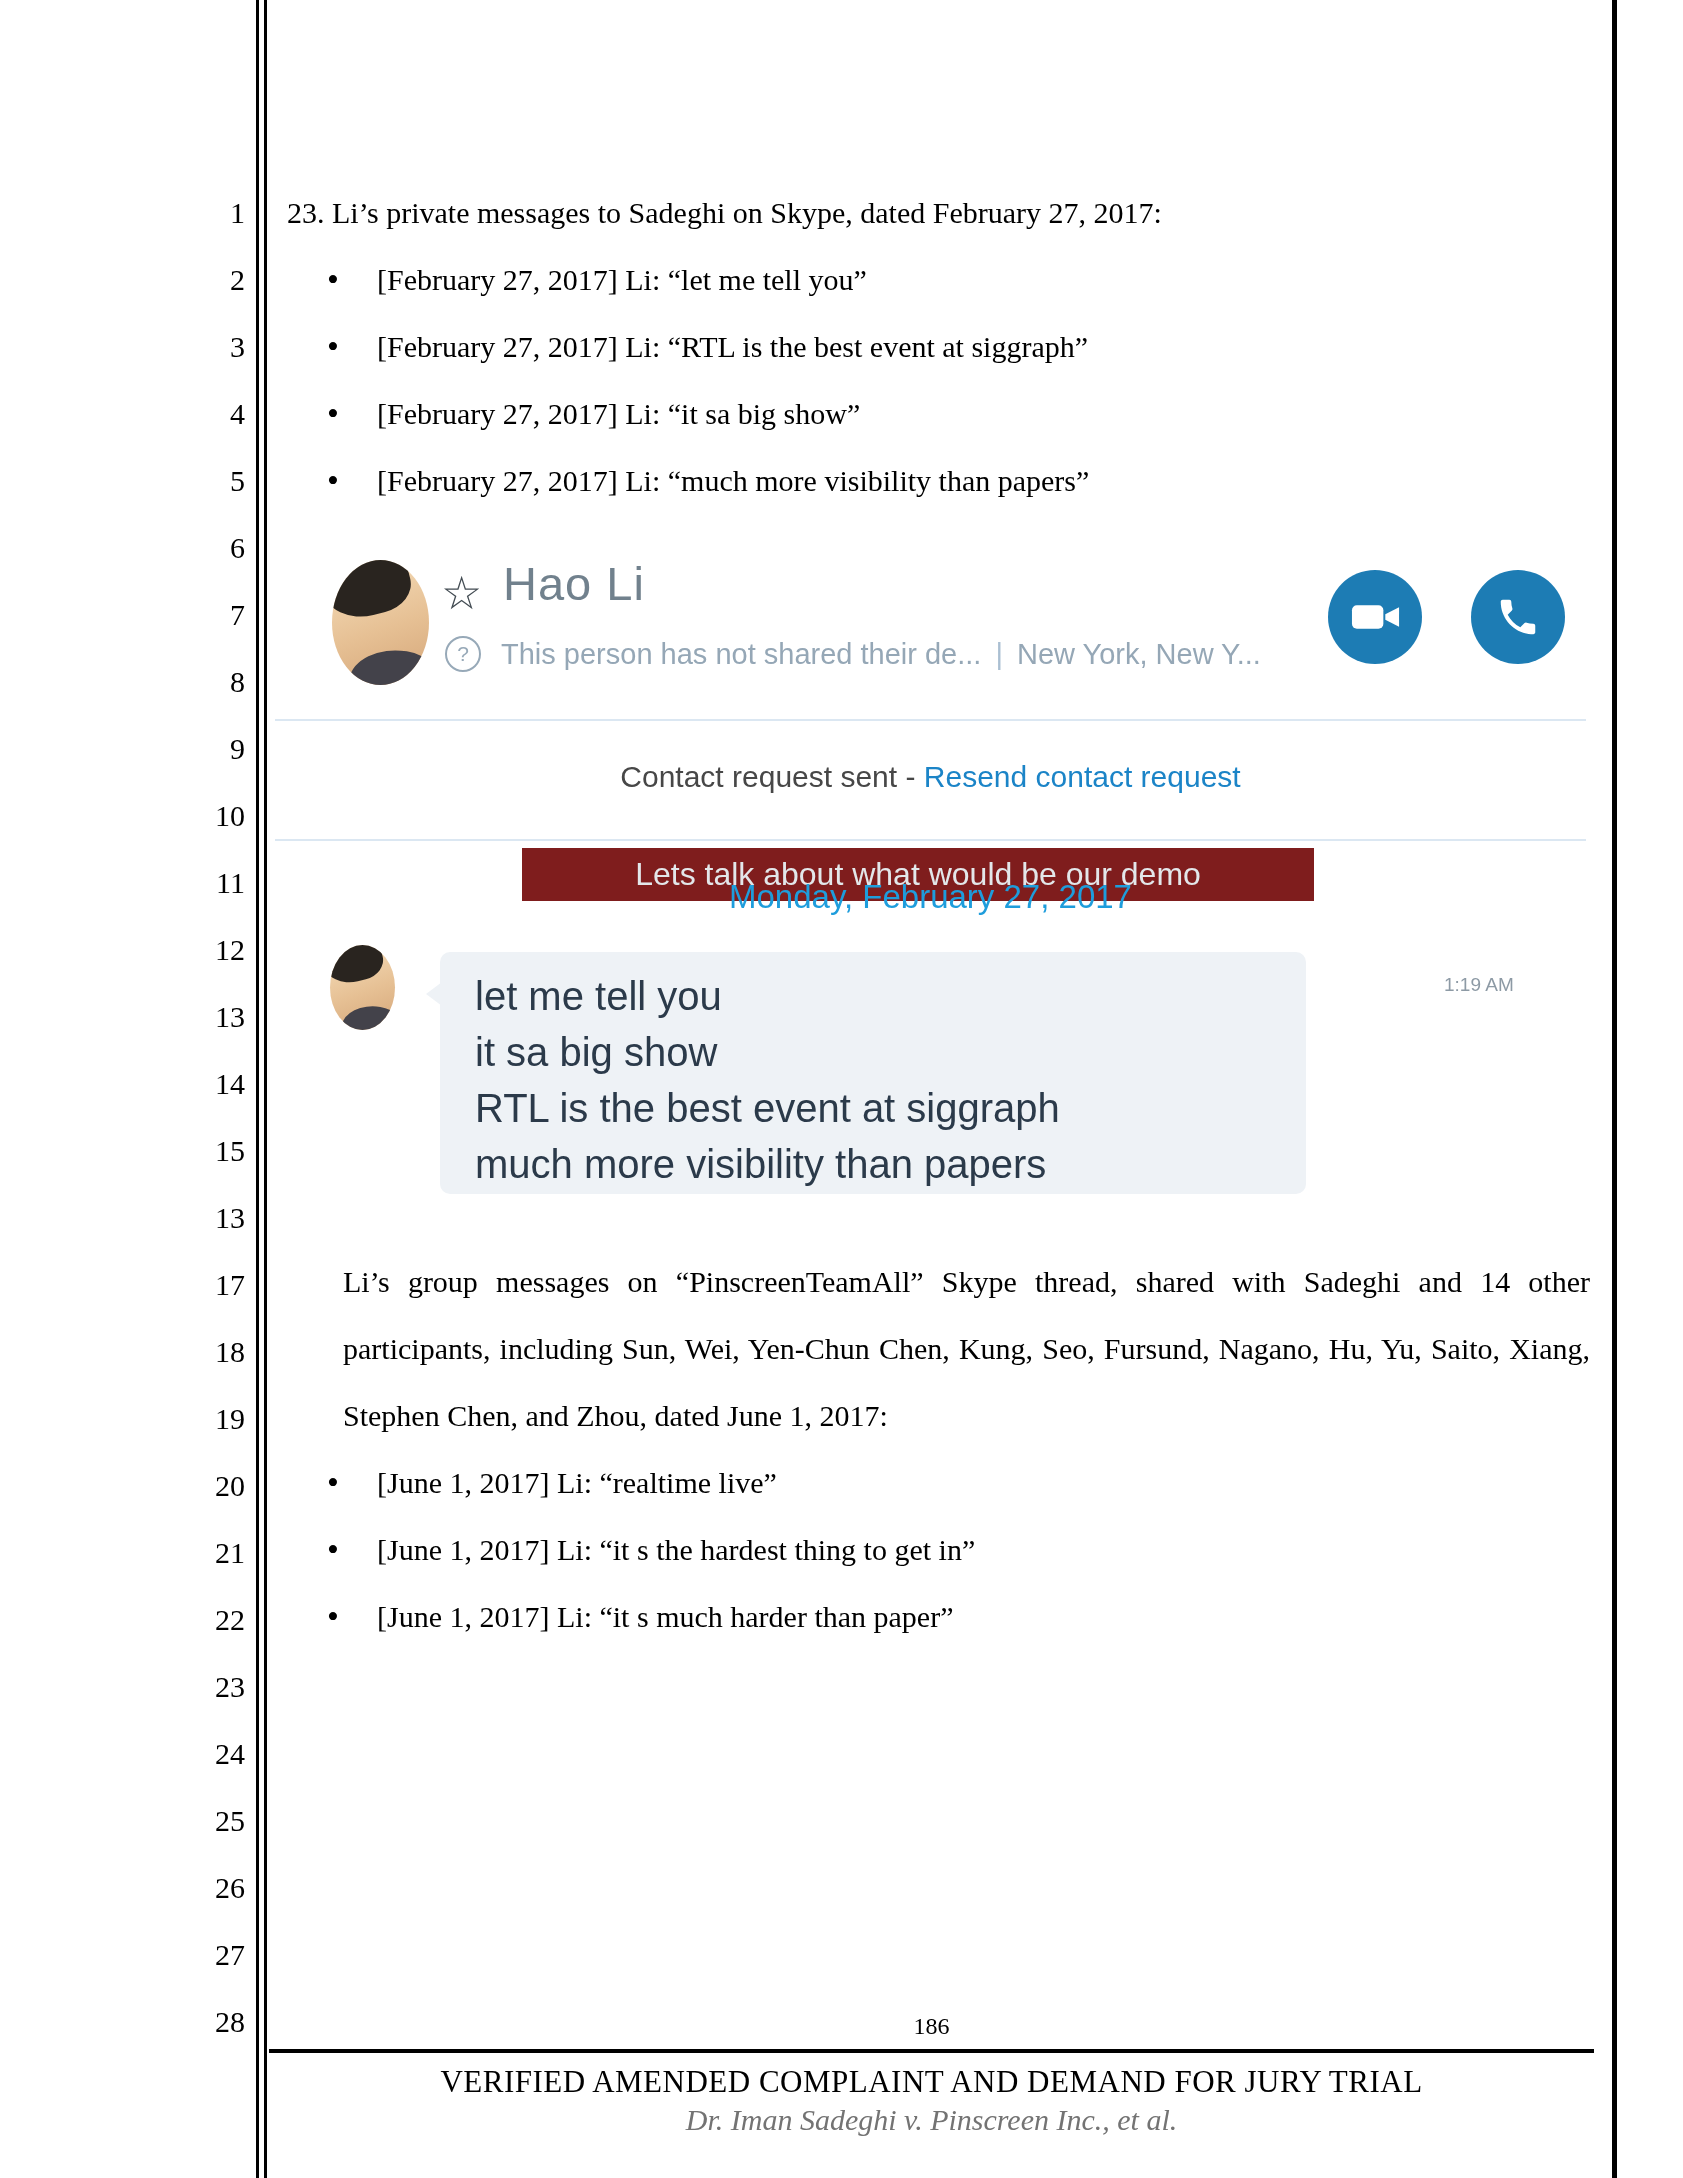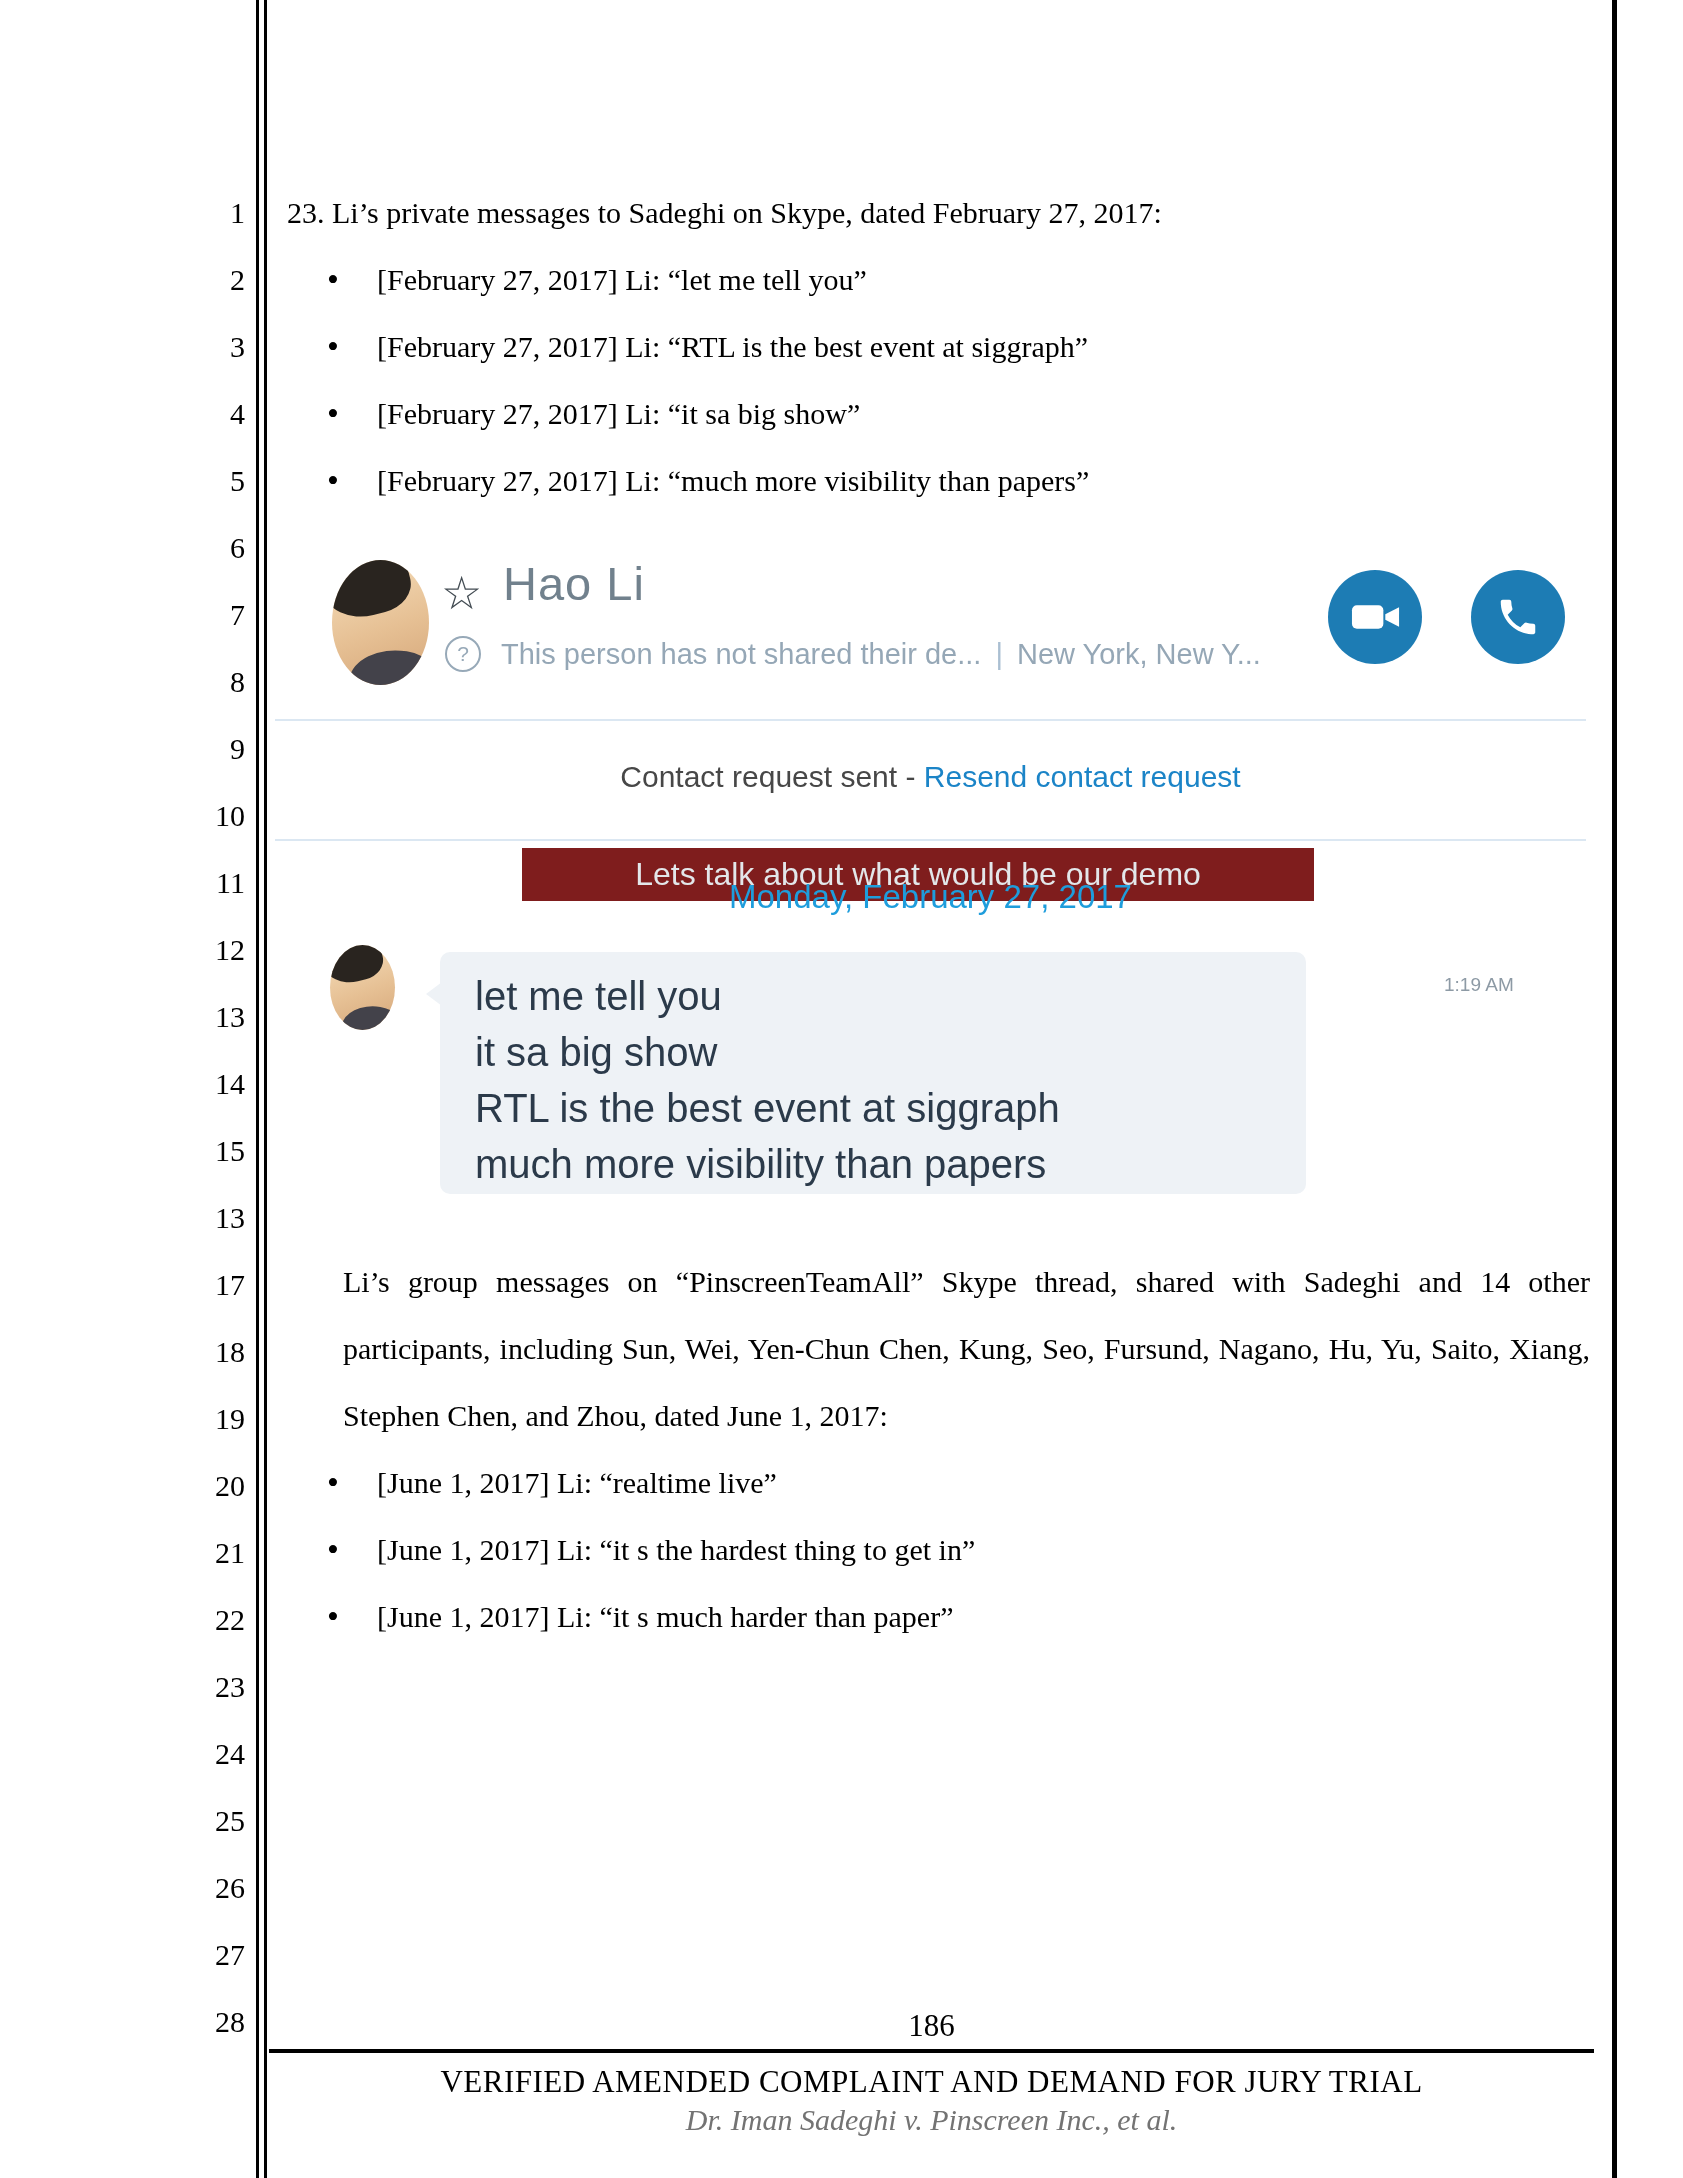--- a/index.html
+++ b/index.html
@@ -64,21 +64,21 @@
   .bubble { position:absolute; left:165px; top:447px; width:866px; height:242px;
             background:#eef2f6; border-radius:10px; }
   .bubble-tail { position:absolute; left:-14px; top:30px; width:0; height:0;
                  border-top:12px solid transparent; border-bottom:12px solid transparent;
                  border-right:16px solid #eef2f6; }
   .bubble-lines { padding:16px 30px 0 35px; }
   .bubble-lines div { font-size:40px; line-height:56px; color:#2b3a4a; }
   .timestamp { position:absolute; left:1169px; top:457px; font-size:19px; line-height:46px; color:#8d9aa5; }
   
   .pg-num { position:absolute; left:269px; top:2009px; width:1325px; height:34px; line-height:34px;
-            text-align:center; font-size:31px; }
+            text-align:center; font-size:24px; }
   .footer-rule { position:absolute; left:269px; top:2049px; width:1325px; height:4px; background:#000; }
   .footer-title { position:absolute; left:269px; top:2065px; width:1325px; height:34px; line-height:34px;
                   text-align:center; font-size:31px; letter-spacing:0.5px; }
   .footer-case { position:absolute; left:269px; top:2103px; width:1325px; height:34px; line-height:34px;
                  text-align:center; font-size:30px; font-style:italic; color:#737373; }
 </style>
 </head>
 <body>
 
 <div class="page">

